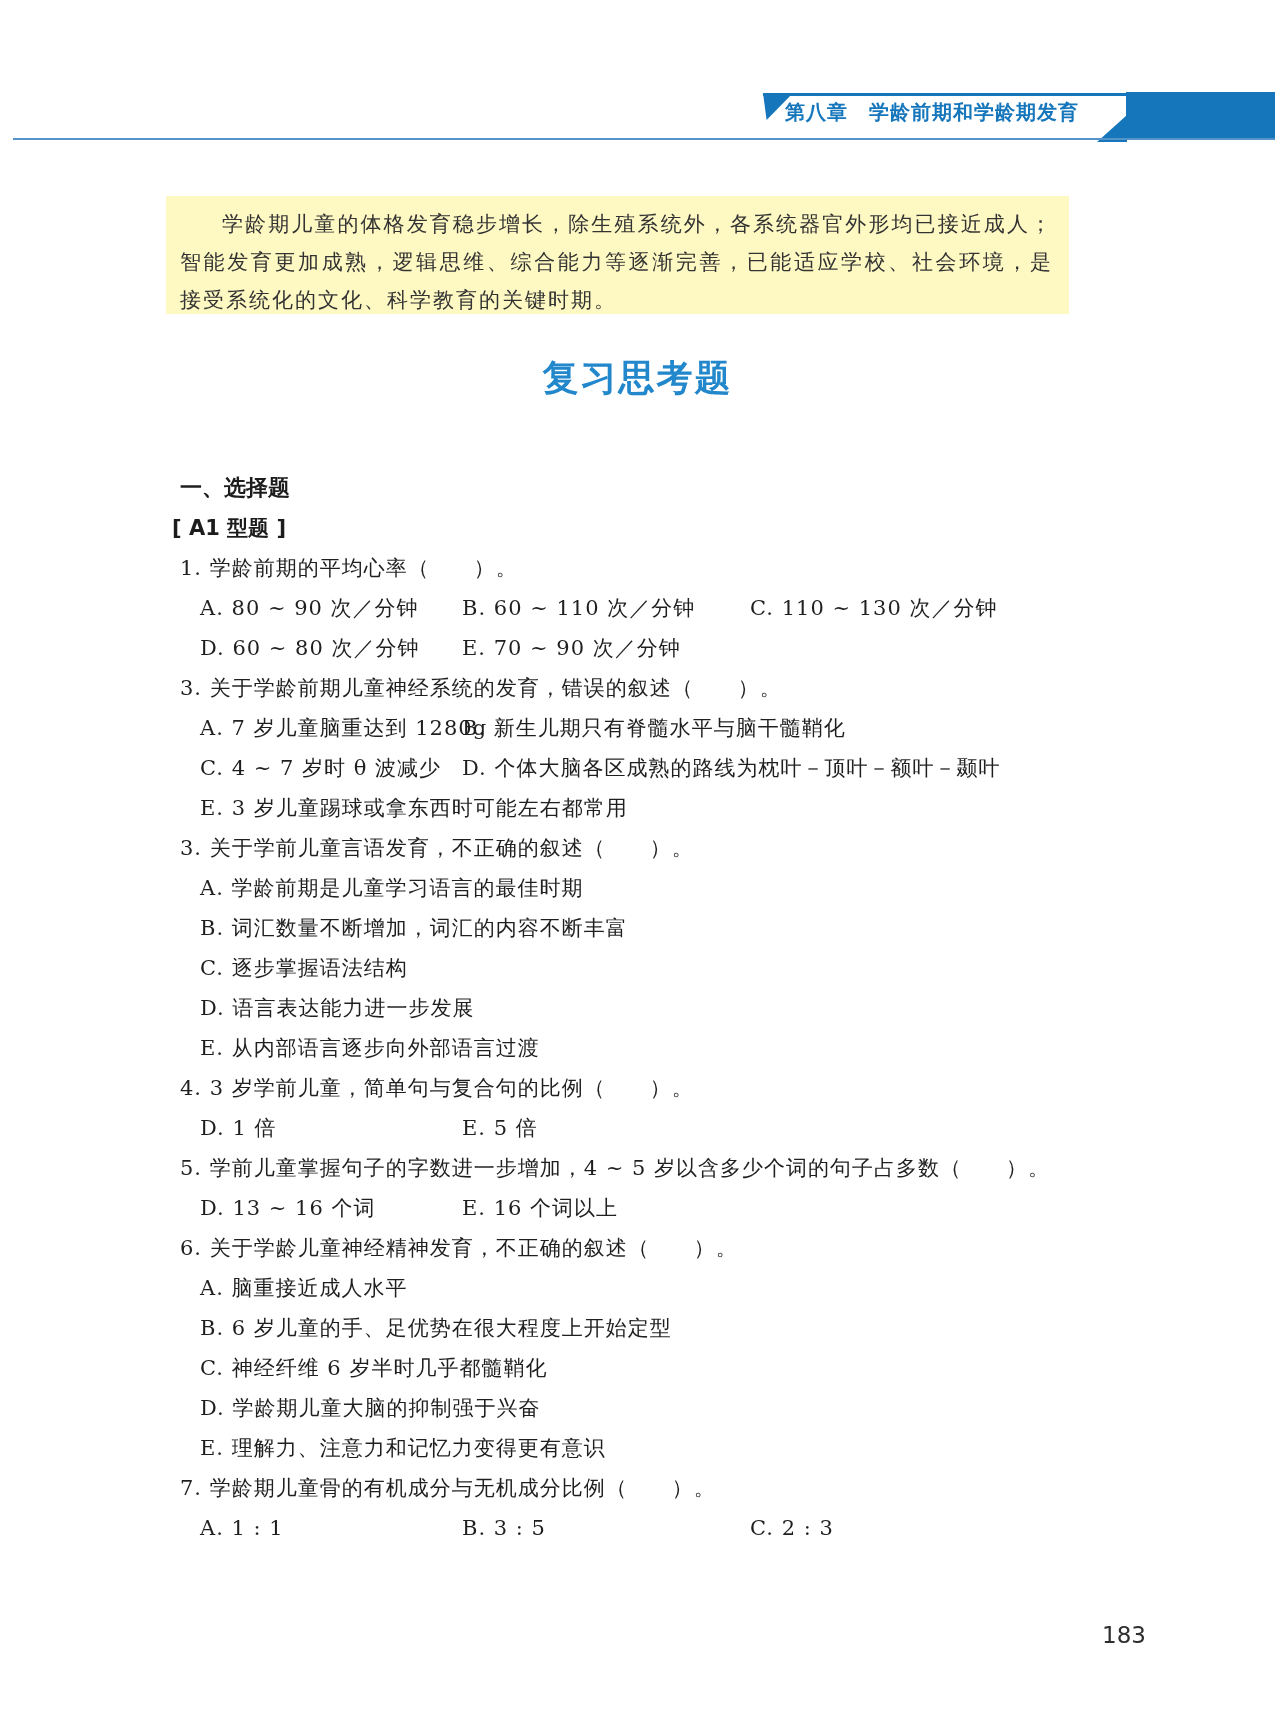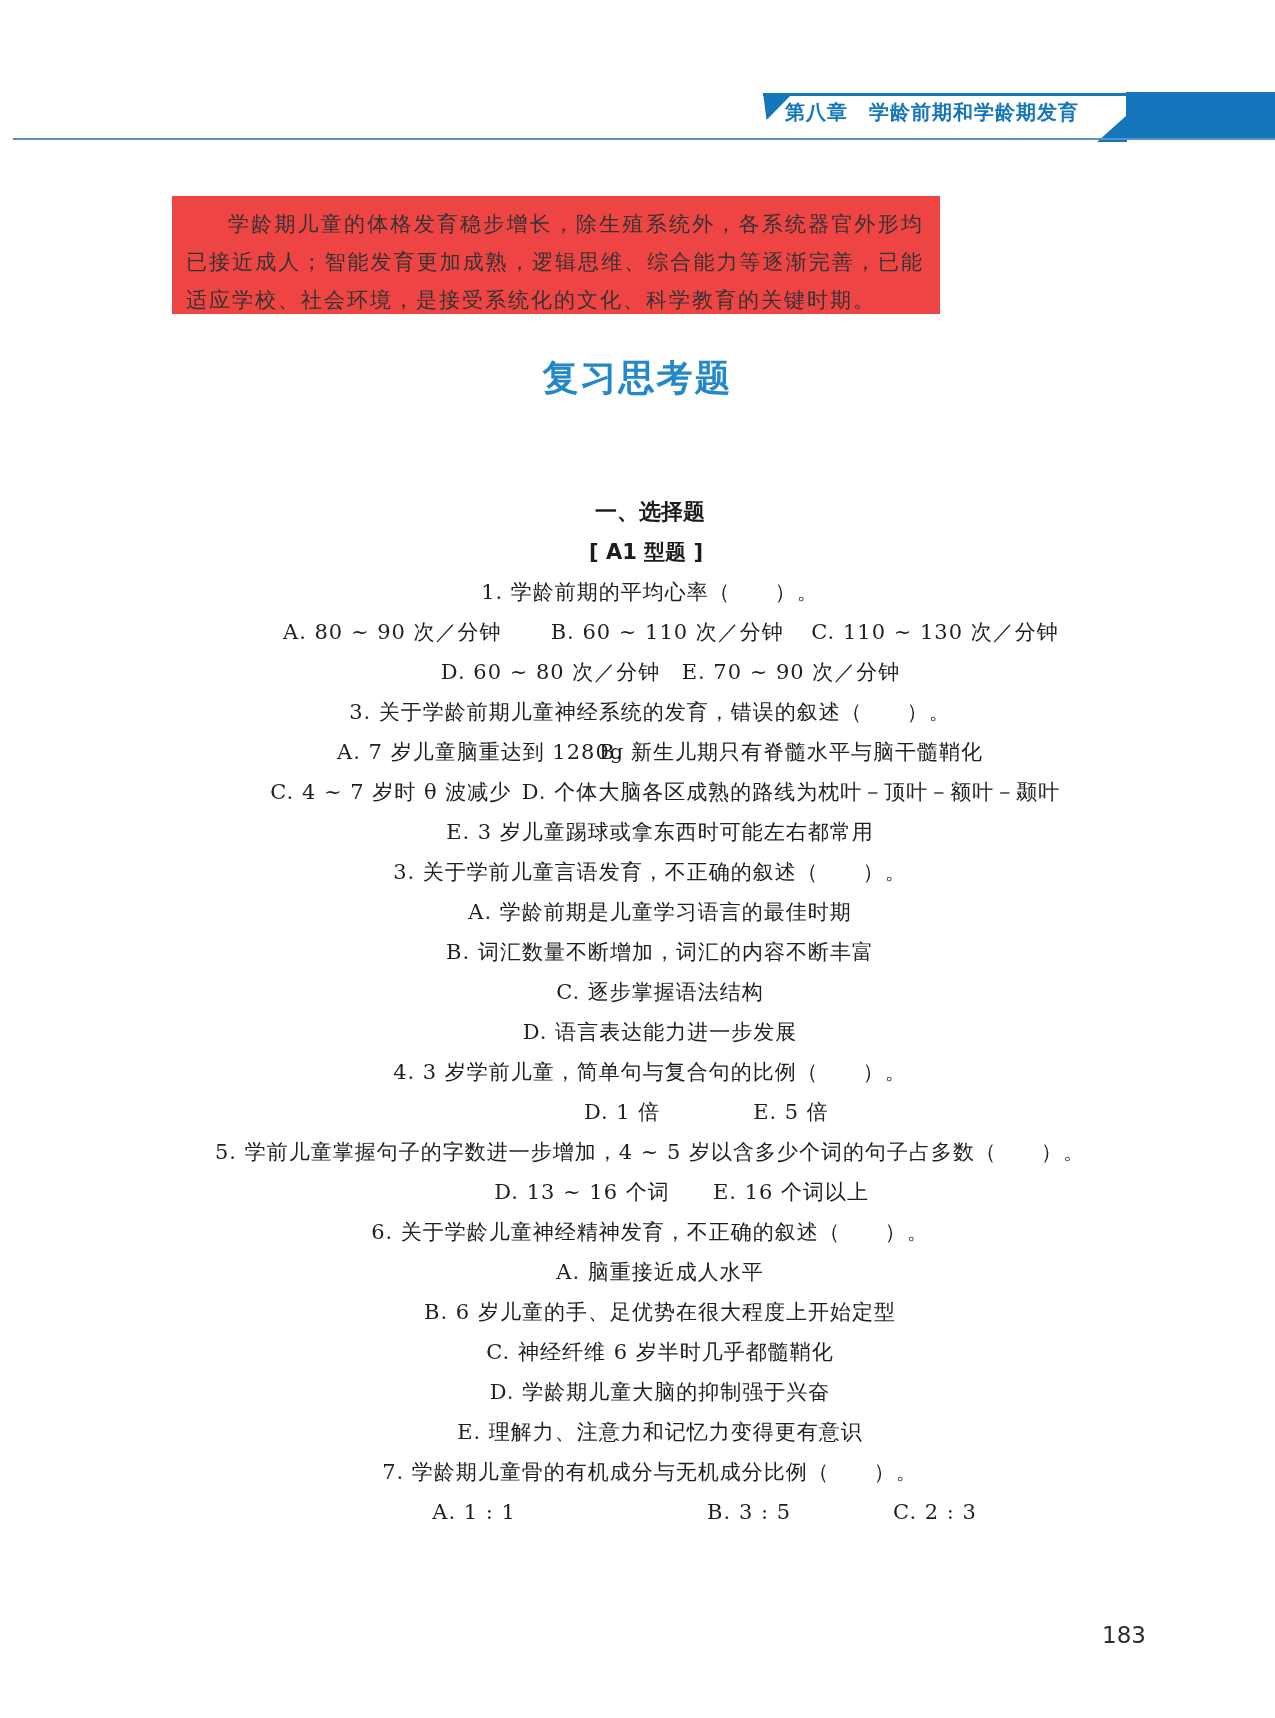--- a/index.html
+++ b/index.html
@@ -25,42 +25,41 @@
   }
   .hdr-bar{position:absolute;left:1126px;top:92px;width:149px;height:48px;background:#1576bb;}
   .hdr-text{
     position:absolute;left:785px;top:99px;
     font-family:"DejaVu Sans","Liberation Sans",sans-serif;
     font-weight:bold;font-size:20px;color:#1576bb;letter-spacing:1px;white-space:nowrap;
   }
 
   
   .intro-box{
-    position:absolute;left:172px;top:196px;width:768px;height:118px;
-    background:#ef4444;box-sizing:border-box;
+    position:absolute;left:166px;top:196px;width:903px;height:118px;
+    background:#fef9c3;box-sizing:border-box;
     padding:9px 16px 0 14px;
   }
   .intro-text{
     margin:0;font-size:21px;line-height:38px;letter-spacing:2px;color:#333333;
     text-indent:2em;text-align:justify;
   }
 
   
   .main-title{
     position:absolute;left:0;top:354px;width:1275px;
     text-align:center;
     font-family:"DejaVu Sans","Liberation Sans",sans-serif;
     font-weight:bold;font-size:36px;color:#2287cb;letter-spacing:2px;
   }
 
   
   .content{
-    position:absolute;left:180px;top:492px;width:940px;
+    position:absolute;left:180px;top:468px;width:940px;
     font-size:21px;
-    text-align:center;
   }
   .line{height:40px;line-height:40px;white-space:nowrap;}
   .sec-head{
     font-family:"DejaVu Sans","Liberation Sans",sans-serif;
     font-weight:bold;font-size:22px;color:#1c1c1c;
   }
   .sub-head{
     font-family:"DejaVu Sans","Liberation Sans",sans-serif;
     font-weight:bold;font-size:21px;color:#1c1c1c;margin-left:-8px;
   }
@@ -104,20 +103,21 @@
         <div class="line opt-row"><span class="opt w0">D. 60 ~ 80 次／分钟</span><span class="opt">E. 70 ~ 90 次／分钟</span></div>
         <div class="line stem">3. 关于学龄前期儿童神经系统的发育，错误的叙述（　　）。</div>
         <div class="line opt-row"><span class="opt w0">A. 7 岁儿童脑重达到 1280g</span><span class="opt">B. 新生儿期只有脊髓水平与脑干髓鞘化</span></div>
         <div class="line opt-row"><span class="opt w0">C. 4 ~ 7 岁时 θ 波减少</span><span class="opt">D. 个体大脑各区成熟的路线为枕叶－顶叶－额叶－颞叶</span></div>
         <div class="line opt-row"><span class="opt">E. 3 岁儿童踢球或拿东西时可能左右都常用</span></div>
         <div class="line stem">3. 关于学前儿童言语发育，不正确的叙述（　　）。</div>
         <div class="line opt-row"><span class="opt">A. 学龄前期是儿童学习语言的最佳时期</span></div>
         <div class="line opt-row"><span class="opt">B. 词汇数量不断增加，词汇的内容不断丰富</span></div>
         <div class="line opt-row"><span class="opt">C. 逐步掌握语法结构</span></div>
         <div class="line opt-row"><span class="opt">D. 语言表达能力进一步发展</span></div>
+        <div class="line opt-row"><span class="opt">E. 从内部语言逐步向外部语言过渡</span></div>
         <div class="line stem">4. 3 岁学前儿童，简单句与复合句的比例（　　）。</div>
         <div class="line opt-row"><span class="opt w0">D. 1 倍</span><span class="opt">E. 5 倍</span></div>
         <div class="line stem">5. 学前儿童掌握句子的字数进一步增加，4 ~ 5 岁以含多少个词的句子占多数（　　）。</div>
         <div class="line opt-row"><span class="opt w0">D. 13 ~ 16 个词</span><span class="opt">E. 16 个词以上</span></div>
         <div class="line stem">6. 关于学龄儿童神经精神发育，不正确的叙述（　　）。</div>
         <div class="line opt-row"><span class="opt">A. 脑重接近成人水平</span></div>
         <div class="line opt-row"><span class="opt">B. 6 岁儿童的手、足优势在很大程度上开始定型</span></div>
         <div class="line opt-row"><span class="opt">C. 神经纤维 6 岁半时几乎都髓鞘化</span></div>
         <div class="line opt-row"><span class="opt">D. 学龄期儿童大脑的抑制强于兴奋</span></div>
         <div class="line opt-row"><span class="opt">E. 理解力、注意力和记忆力变得更有意识</span></div>

